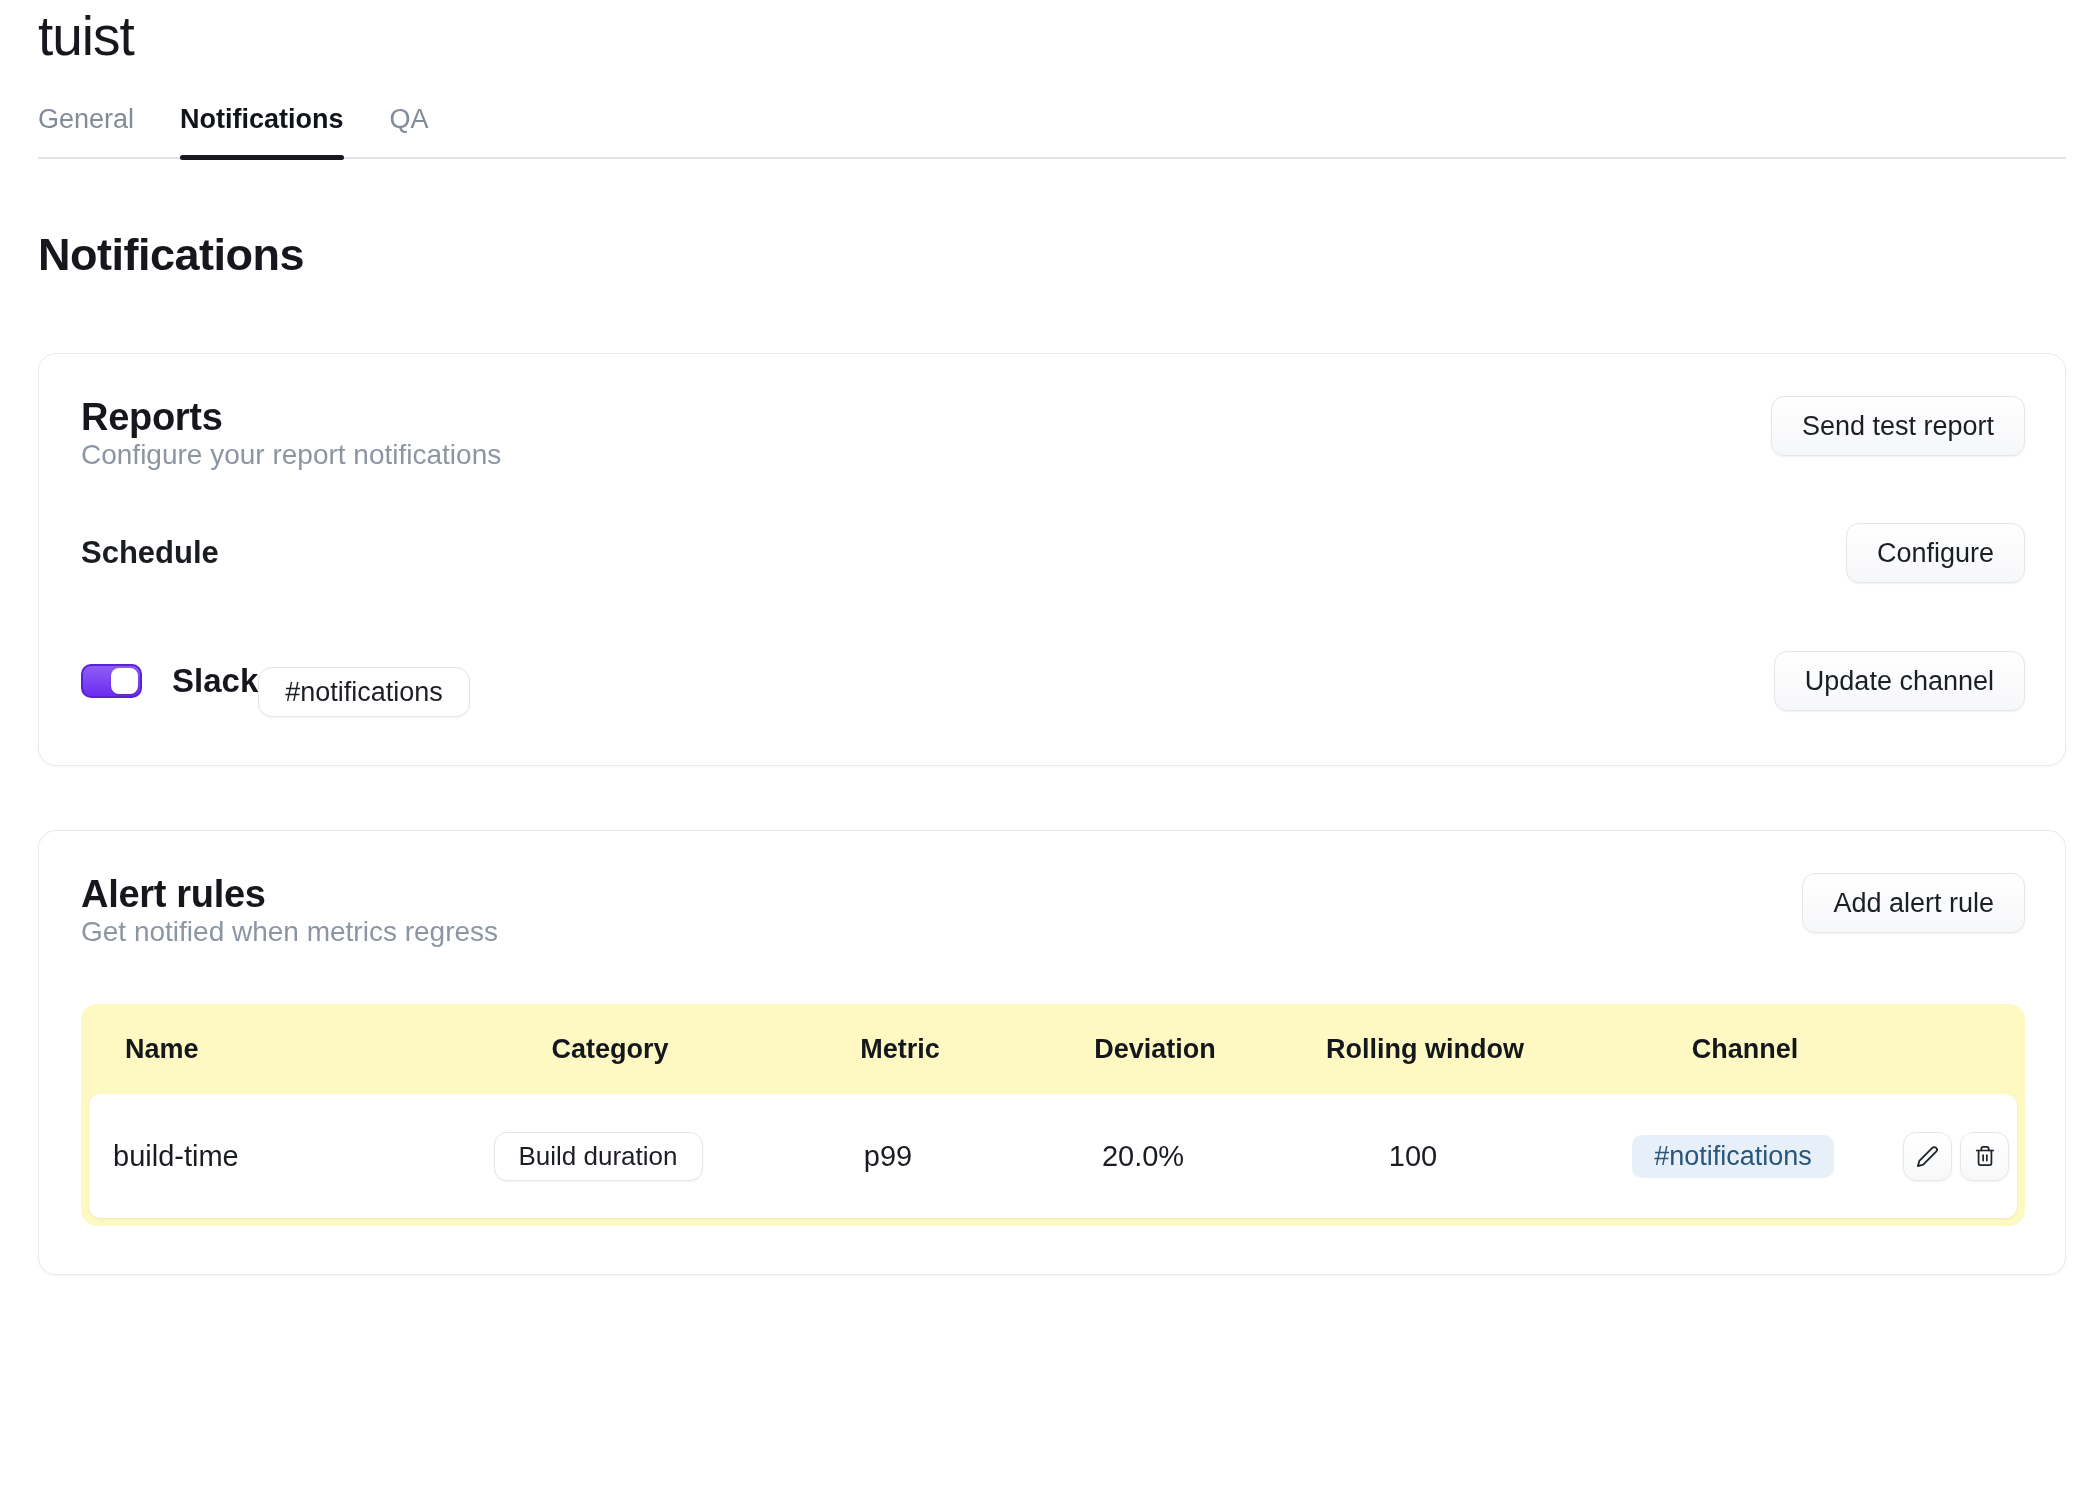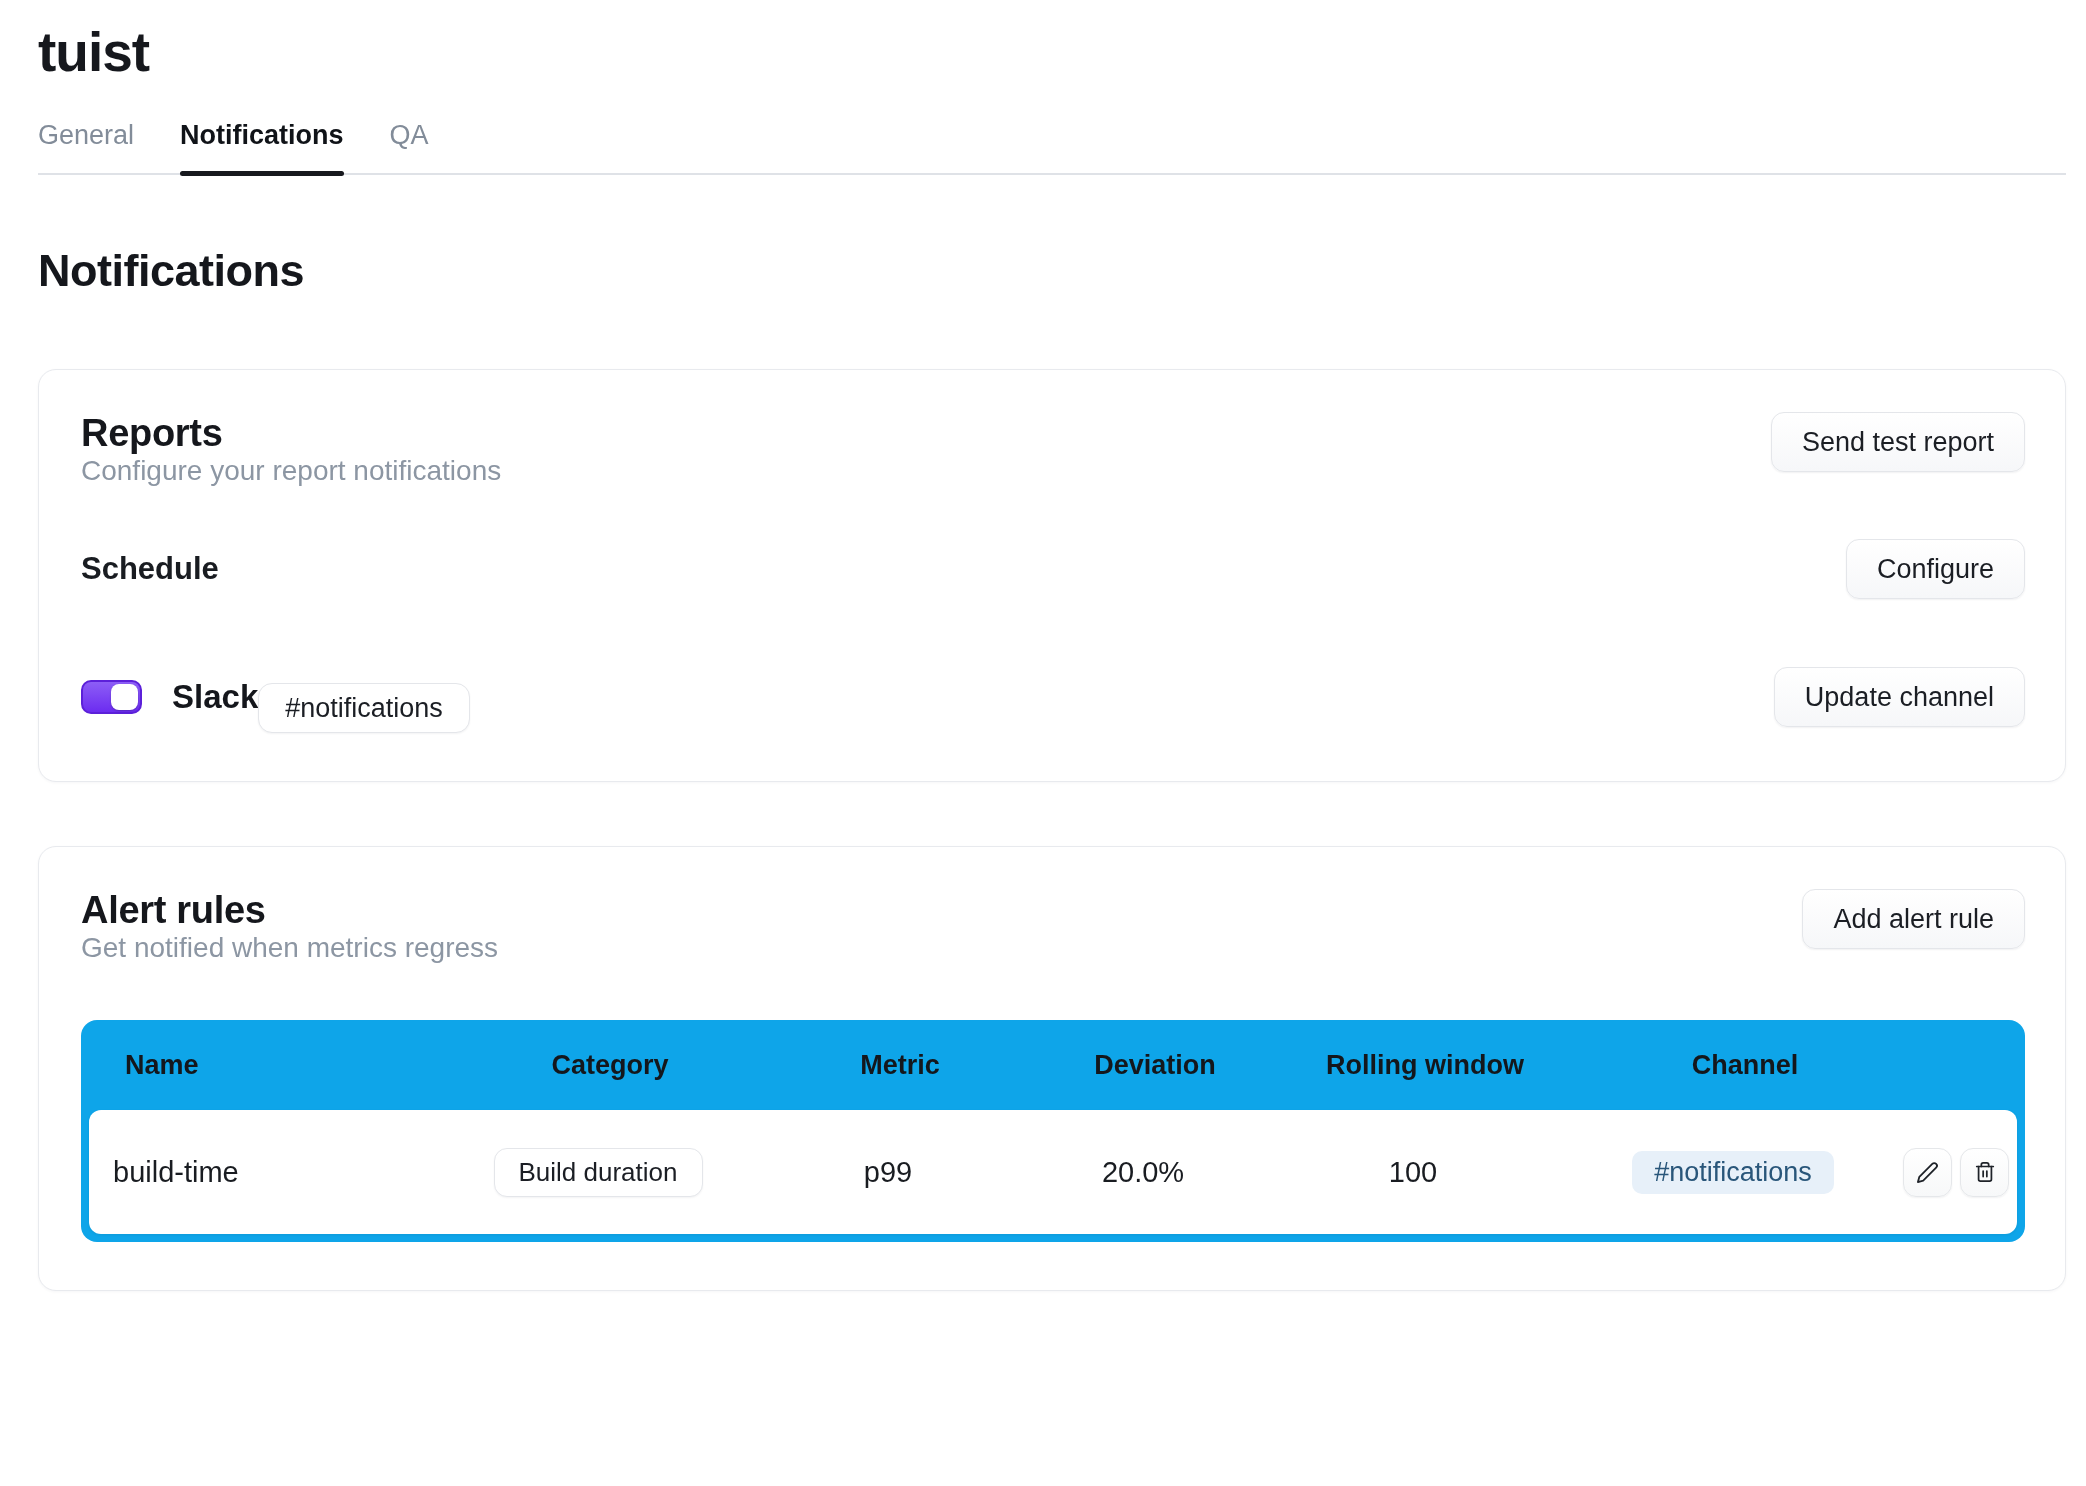--- a/index.html
+++ b/index.html
@@ -7,23 +7,23 @@
   body {
     background: #ffffff;
     color: #17191e;
     font-family: "Liberation Sans", "DejaVu Sans", sans-serif;
     overflow: hidden;
   }
   .wrapper { margin: 0 20px 0 38px; }
 
   
   .app-title {
-    padding-top: 20px;
+    padding-top: 4px;
     font-size: 55px;
-    font-weight: 700;
+    font-weight: 400;
     letter-spacing: -1px;
     color: #16181d;
   }
 
   
   .tabs {
     display: flex;
     gap: 46px;
     margin-top: 36px;
     border-bottom: 2px solid #dfe2e7;
@@ -142,21 +142,21 @@
     background: #ffffff;
     box-shadow: 0 1px 2px rgba(16,24,40,0.05);
     font-size: 27px;
     color: #1b1e24;
     cursor: pointer;
   }
 
   
   .table {
     margin-top: 56px;
-    background: #0ea5e9;
+    background: #fef9c3;
     border-radius: 16px;
     overflow: hidden;
   }
   .tgrid {
     display: grid;
     grid-template-columns: 330px 310px 270px 240px 300px 340px 1fr;
     align-items: center;
   }
   .thead { height: 90px; padding-left: 44px; }
   .th { font-size: 27px; font-weight: 600; color: #14171c; }

